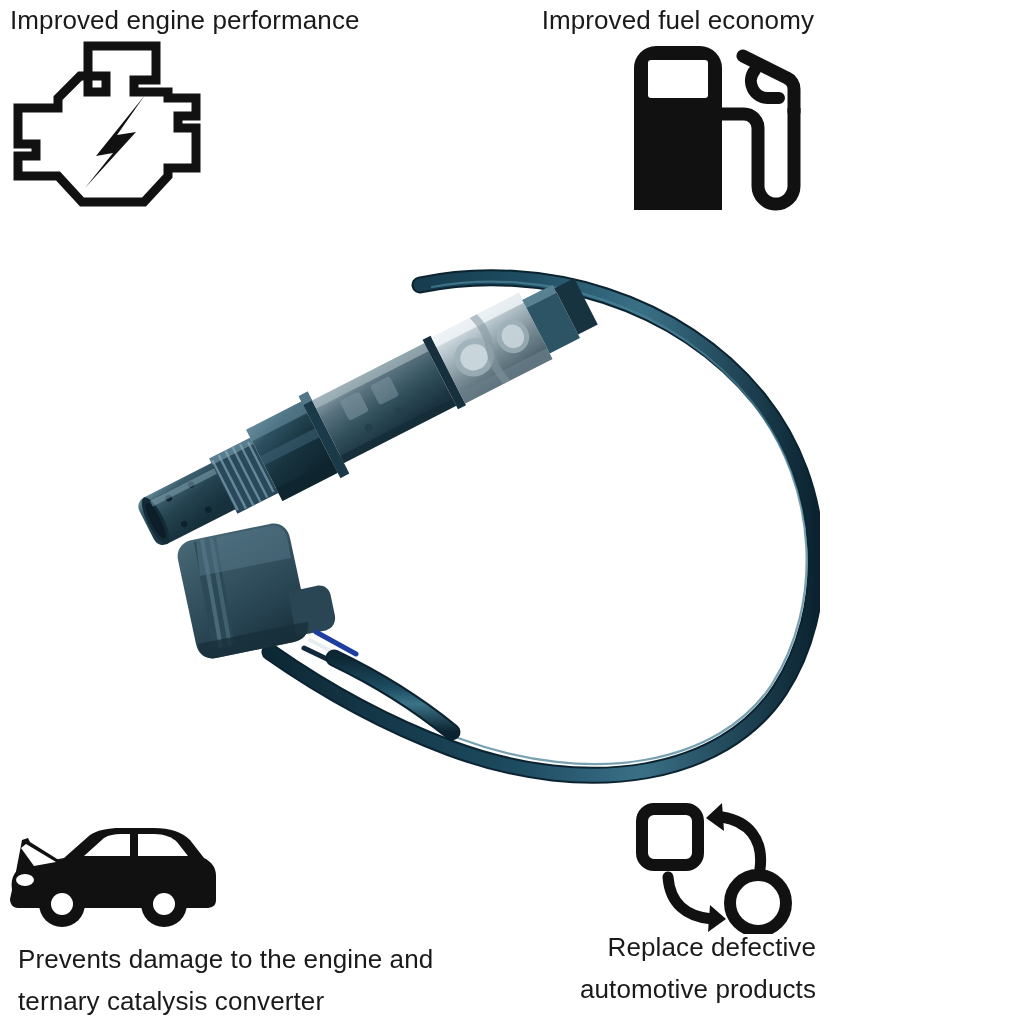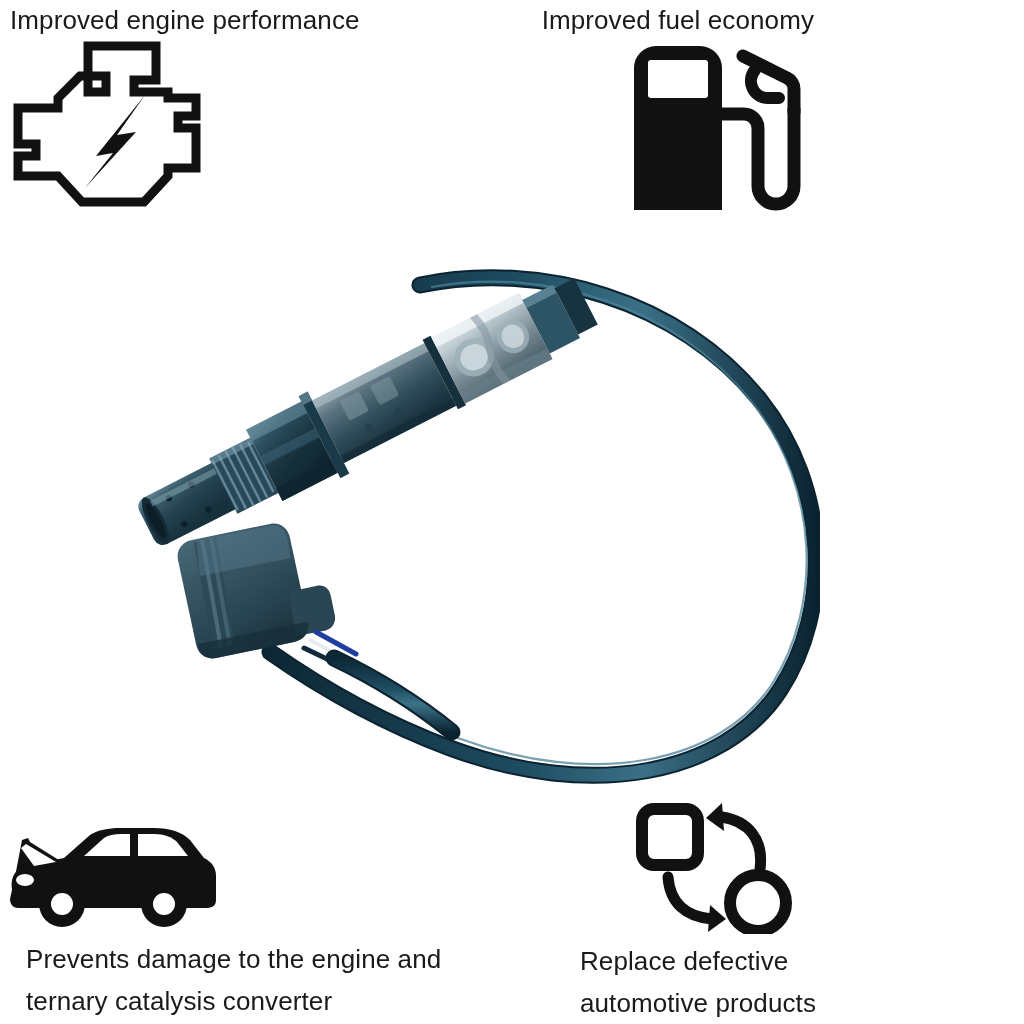--- a/index.html
+++ b/index.html
@@ -24,22 +24,22 @@
     position: absolute;
     color: #1a1a1a;
     font-size: 26px;
     line-height: 42px;
     font-weight: 400;
     white-space: pre-line;
     letter-spacing: 0.1px;
   }
   #feat-tl-text { left: 10px;  top: -1px; }
   #feat-tr-text { right: 6px;  top: -1px; text-align: right; margin-left: 47px; }
-  #feat-bl-text { left: 26px;  bottom: 2px; }
-  #feat-br-text { right: 4px;  bottom: 0; text-align: left; }
+  #feat-bl-text { left: 18px;  bottom: 2px; }
+  #feat-br-text { right: 4px;  bottom: 14px; text-align: right; }
 
   
   .feature-icon { position: absolute; }
   #icon-engine { left: 8px;  top: 36px;  width: 200px; height: 180px; }
   #icon-fuel   { right: 14px; top: 34px; width: 190px; height: 185px; }
   #icon-car    { left: 4px;  bottom: 96px; width: 220px; height: 110px; }
   #icon-swap   { right: 20px; bottom: 90px; width: 170px; height: 135px; }
 
   .feature-icon svg { display: block; width: 100%; height: 100%; }
 

